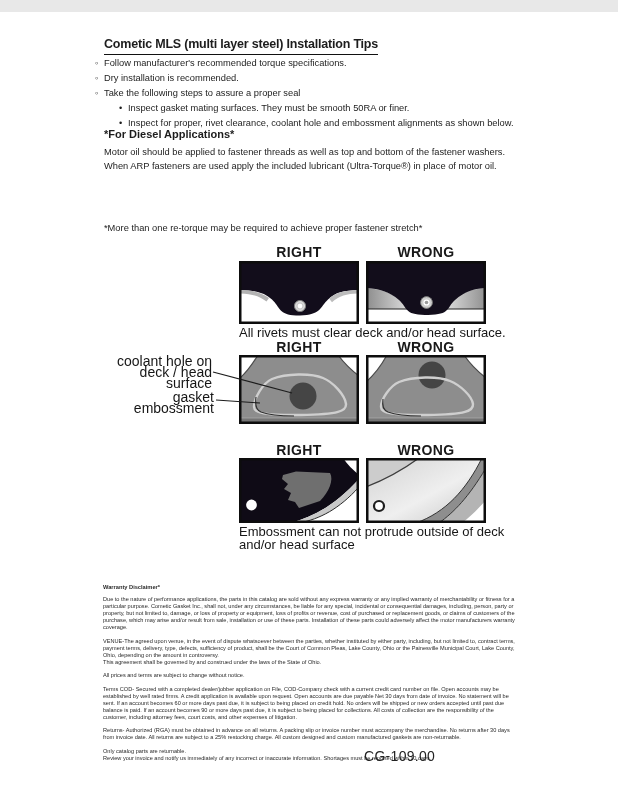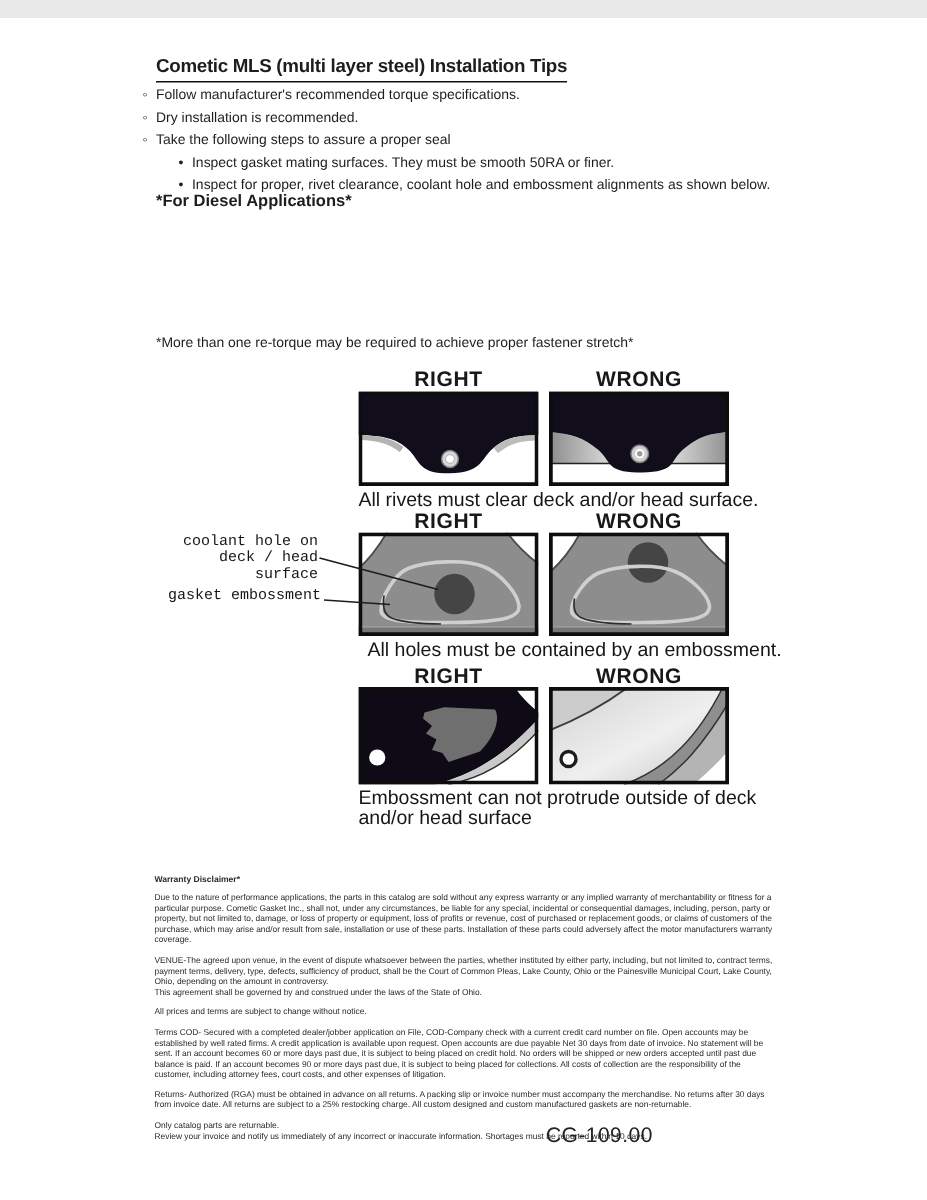--- a/index.html
+++ b/index.html
@@ -16,21 +16,21 @@
   .bullets{left:95px;top:44px;width:420px;font-size:9.3px;line-height:15px;}
   .b-row{display:flex;}
   .b-mark{width:9px;flex:none;font-size:9.3px;color:#1d1d1d;}
   .sub{padding-left:24px;}
   .sub .b-mark{width:9px;}
   .diesel-h{left:104px;top:116px;font-size:11px;font-weight:bold;}
   .para{left:104px;width:418px;font-size:9.3px;line-height:14.2px;}
   .p1{top:133px;} .p2{top:169px;} .p3{top:209px;}
   .rw-label{width:120px;text-align:center;font-size:14px;font-weight:bold;letter-spacing:0.4px;color:#181818;}
   .caption{font-size:13px;line-height:13px;color:#161616;white-space:pre-line;}
-  .ann{font-size:10px;line-height:11px;color:#161616;font-family:Liberation Mono, monospace;}
+  .ann{font-size:14px;line-height:11px;color:#161616;}
   .ann-right{text-align:right;}
   .legal{left:103px;top:572px;width:413px;font-size:5.6px;line-height:7px;color:#2a2a2a;}
   .legal h4{margin:0 0 5px 0;font-size:5.7px;font-weight:bold;}
   .legal p{margin:0 0 6.5px 0;white-space:pre-line;}
   .pagenum{left:364px;top:736px;font-size:14px;letter-spacing:0.3px;color:#222;}
   svg{display:block;}
 </style>
 </head>
 <body>
 
@@ -55,20 +55,21 @@
       <span class="b-mark">•</span>
       <span>Inspect gasket mating surfaces.  They must be smooth 50RA or finer.</span>
     </div>
     <div class="b-row sub">
       <span class="b-mark">•</span>
       <span>Inspect for proper, rivet clearance, coolant hole and embossment alignments as shown below.</span>
     </div>
   </div>
 
   <div class="abs diesel-h">*For Diesel Applications*</div>
+  <div class="abs para p1">Motor oil should be applied to fastener threads as well as top and bottom of the fastener washers. When ARP fasteners are used apply the included lubricant (Ultra-Torque®) in place of motor oil.</div>
   <div class="abs para p3">*More than one re-torque may be required to achieve proper fastener stretch*</div>
 
   <div class="abs rw-label" style="left:239px;top:232px;">RIGHT</div>
   <div class="abs rw-label" style="left:366px;top:232px;">WRONG</div>
 
   <svg class="abs" style="left:239px;top:249px;" width="120" height="63" viewBox="0 0 120 63">
     <rect x="0" y="0" width="120" height="63" fill="#ffffff"></rect>
     <path d="M0,0 H120 V29 C104,29.5 97,31 89,38.5 C81,46 82,54 61,54.5 L57,54.5 C40,54 41,46 33,38.5 C25,31 16,29.5 0,29 Z" fill="#120d1b"></path>
     <path d="M1.5,29 C14,29.5 22,31 30,37 L27.5,40.5 C20,34.5 12,32.8 1.5,32.4 Z" fill="#b3b3b3"></path>
     <path d="M118.5,29 C106,29.5 98,31 90,37.5 L93,41.2 C100,35 108,32.8 118.5,32.6 Z" fill="#bcbcbc"></path>
@@ -134,21 +135,20 @@
     <path d="M15,52 C15,44 24,31 33,27 C47,21.5 72,21 84,26 C94,30 106,41 107,49 C107.5,56 100,59.5 62,60 C26,60.5 15,58 15,52 Z" fill="none" stroke="#cfcfcf" stroke-width="2.4"></path>
     <path d="M17,44 C16,50 17,55 22,57 C30,60 45,61 55,61" fill="none" stroke="#2e2e2e" stroke-width="1.1"></path>
     <rect x="1.25" y="1.25" width="117.5" height="66.5" fill="none" stroke="#0d0d0d" stroke-width="2.5"></rect>
   </svg>
 
   <svg class="abs" style="left:210px;top:352px;" width="100" height="45" viewBox="0 0 100 45">
     <line x1="3" y1="8" x2="82" y2="29" stroke="#1c1c1c" stroke-width="1.1"></line>
     <line x1="6" y1="36" x2="50" y2="39" stroke="#1c1c1c" stroke-width="1.1"></line>
   </svg>
 
-  <div class="abs caption" style="left:245px;top:414px;">All holes must be contained by an embossment.</div>
 
   <div class="abs rw-label" style="left:239px;top:430px;">RIGHT</div>
   <div class="abs rw-label" style="left:366px;top:430px;">WRONG</div>
 
   <svg class="abs" style="left:239px;top:446px;" width="120" height="65" viewBox="0 0 120 65">
     <rect x="0" y="0" width="120" height="65" fill="#ffffff"></rect>
     <path d="M0,0 H104 C108,6 114,12 120,17 V21 C97,46 77,58 51,65 H0 Z" fill="#0f0b16"></path>
     <path d="M51,65 C77,58 97,46 120,21 V29 C100,51 81,61 60,65 Z" fill="#c9c9c9"></path>
     <path d="M120,29 C100,51 81,61 60,65" fill="none" stroke="#2b2b2b" stroke-width="1"></path>
     <path d="M44,17 L57,13.5 L91,15 C95,22 90,34 81,43 L60,50 L56,44 L49,42 L52,35 L45,31 L49,26 L43,21 Z" fill="#6f6f6f"></path>

